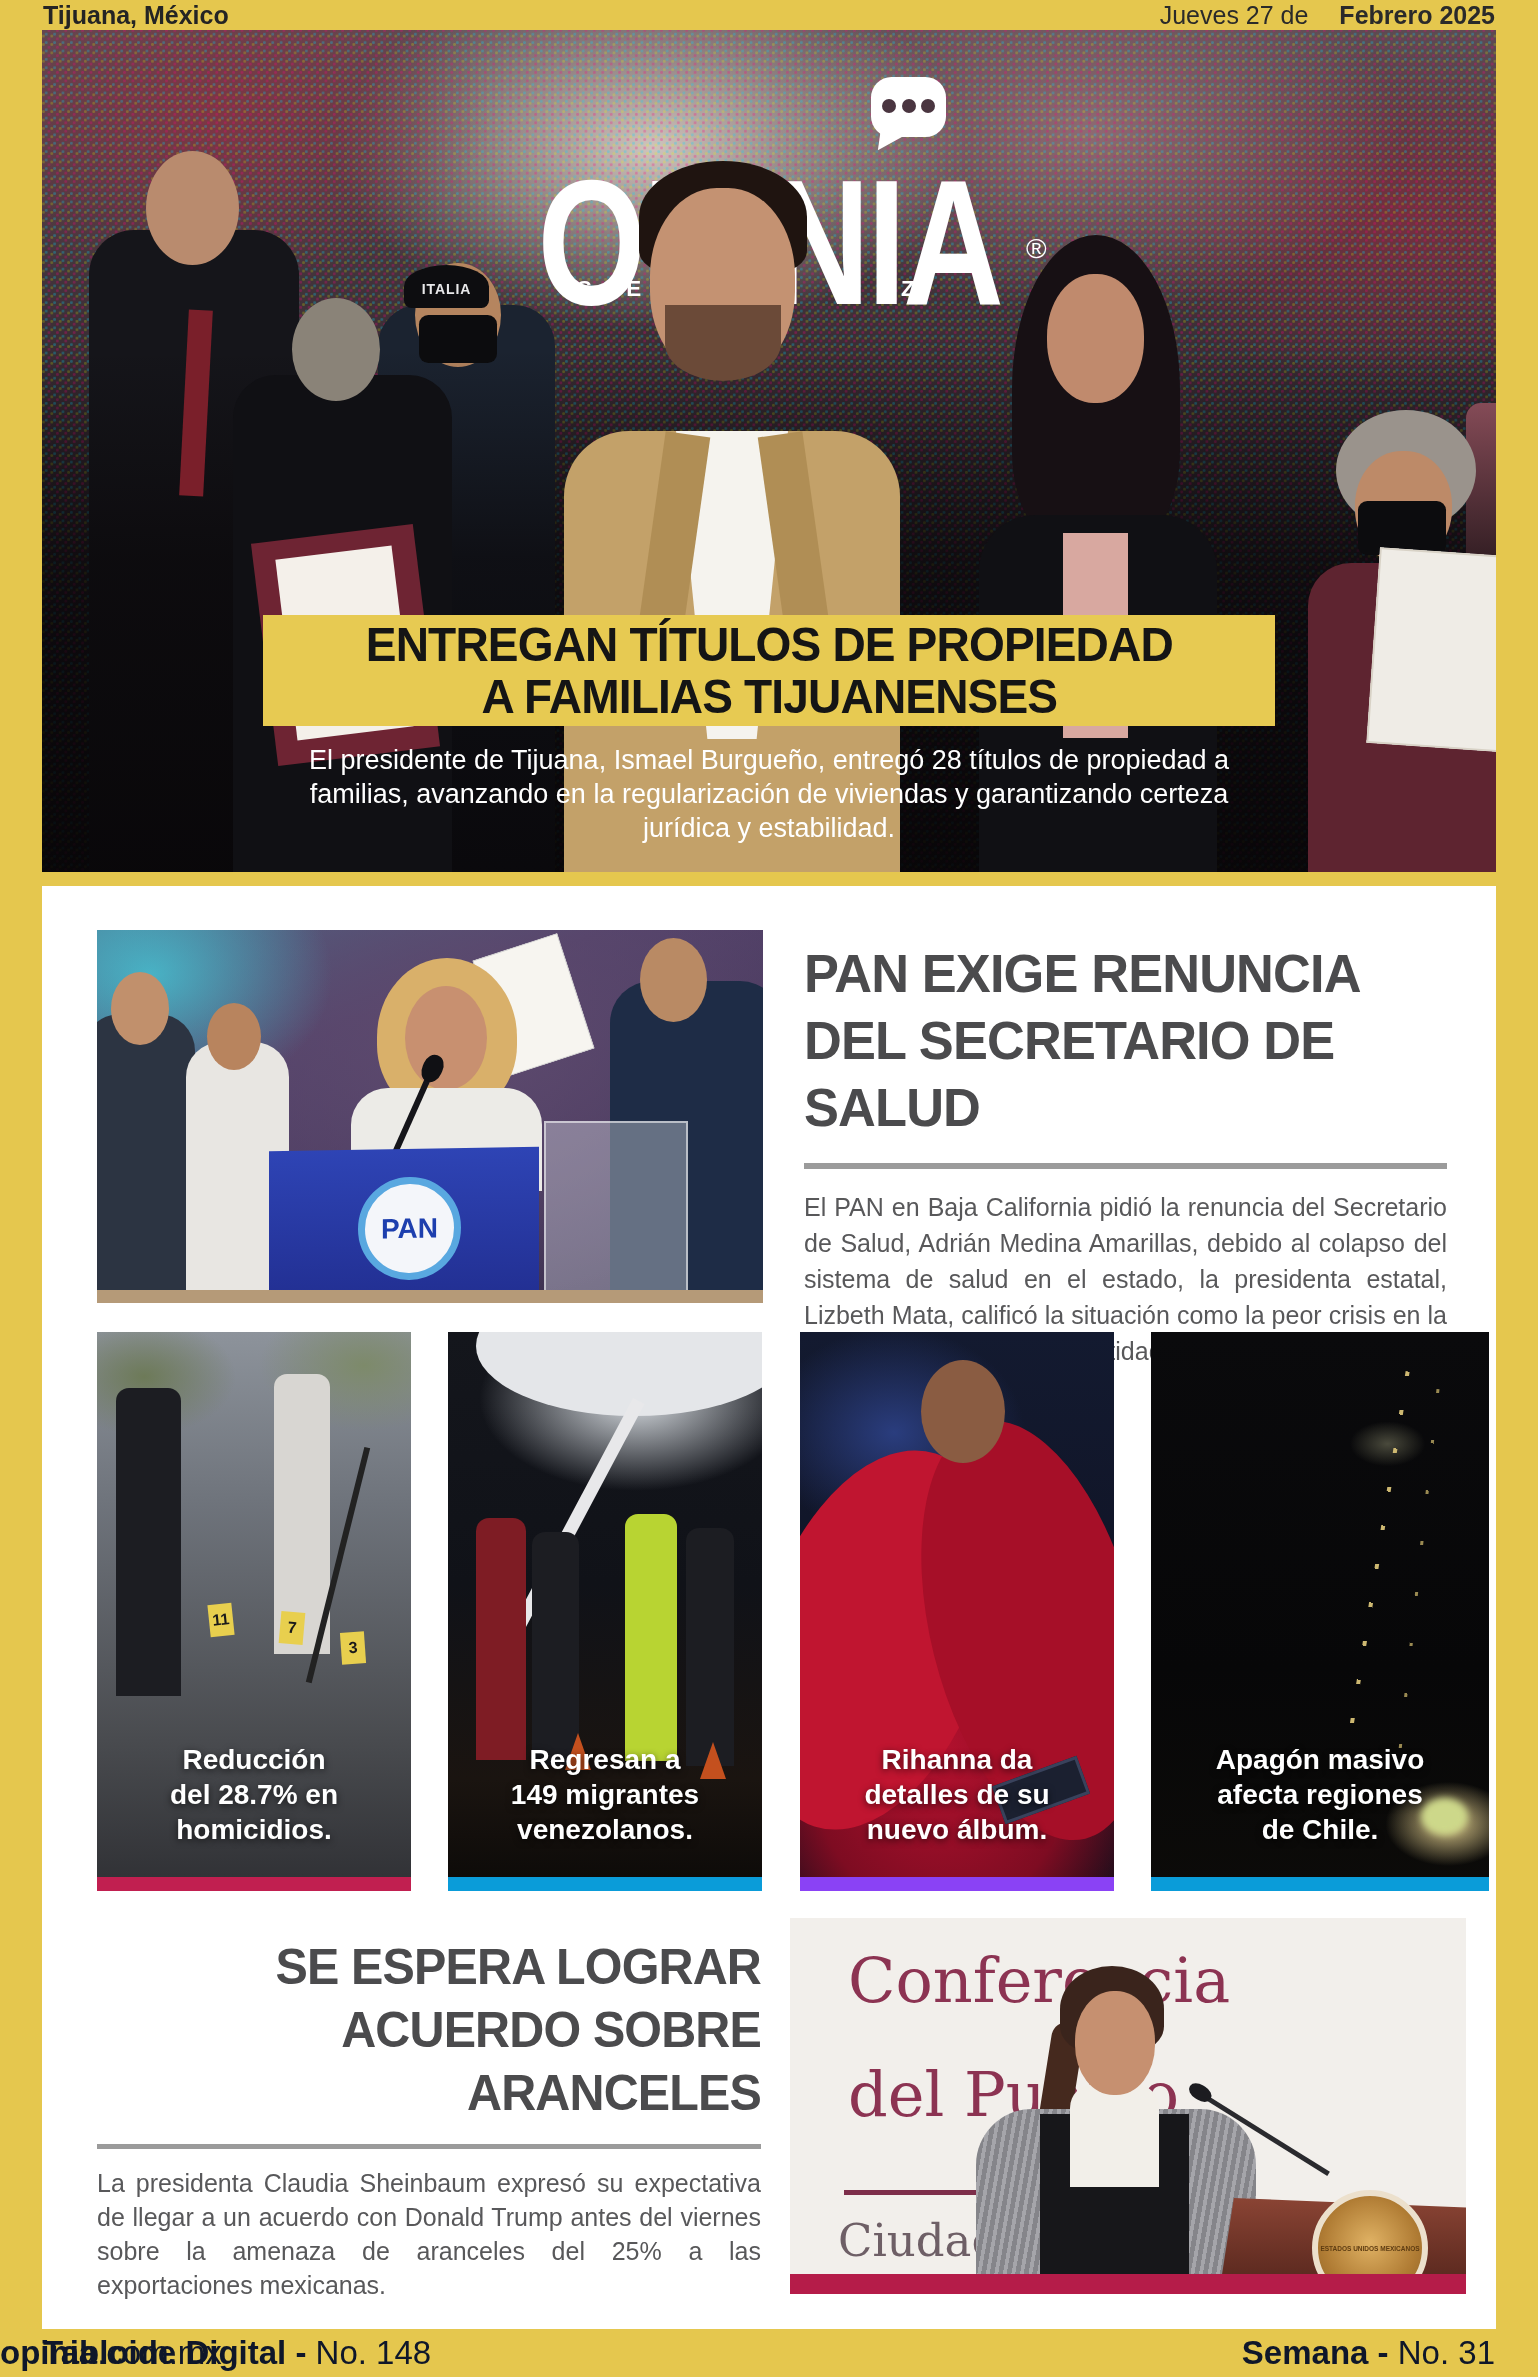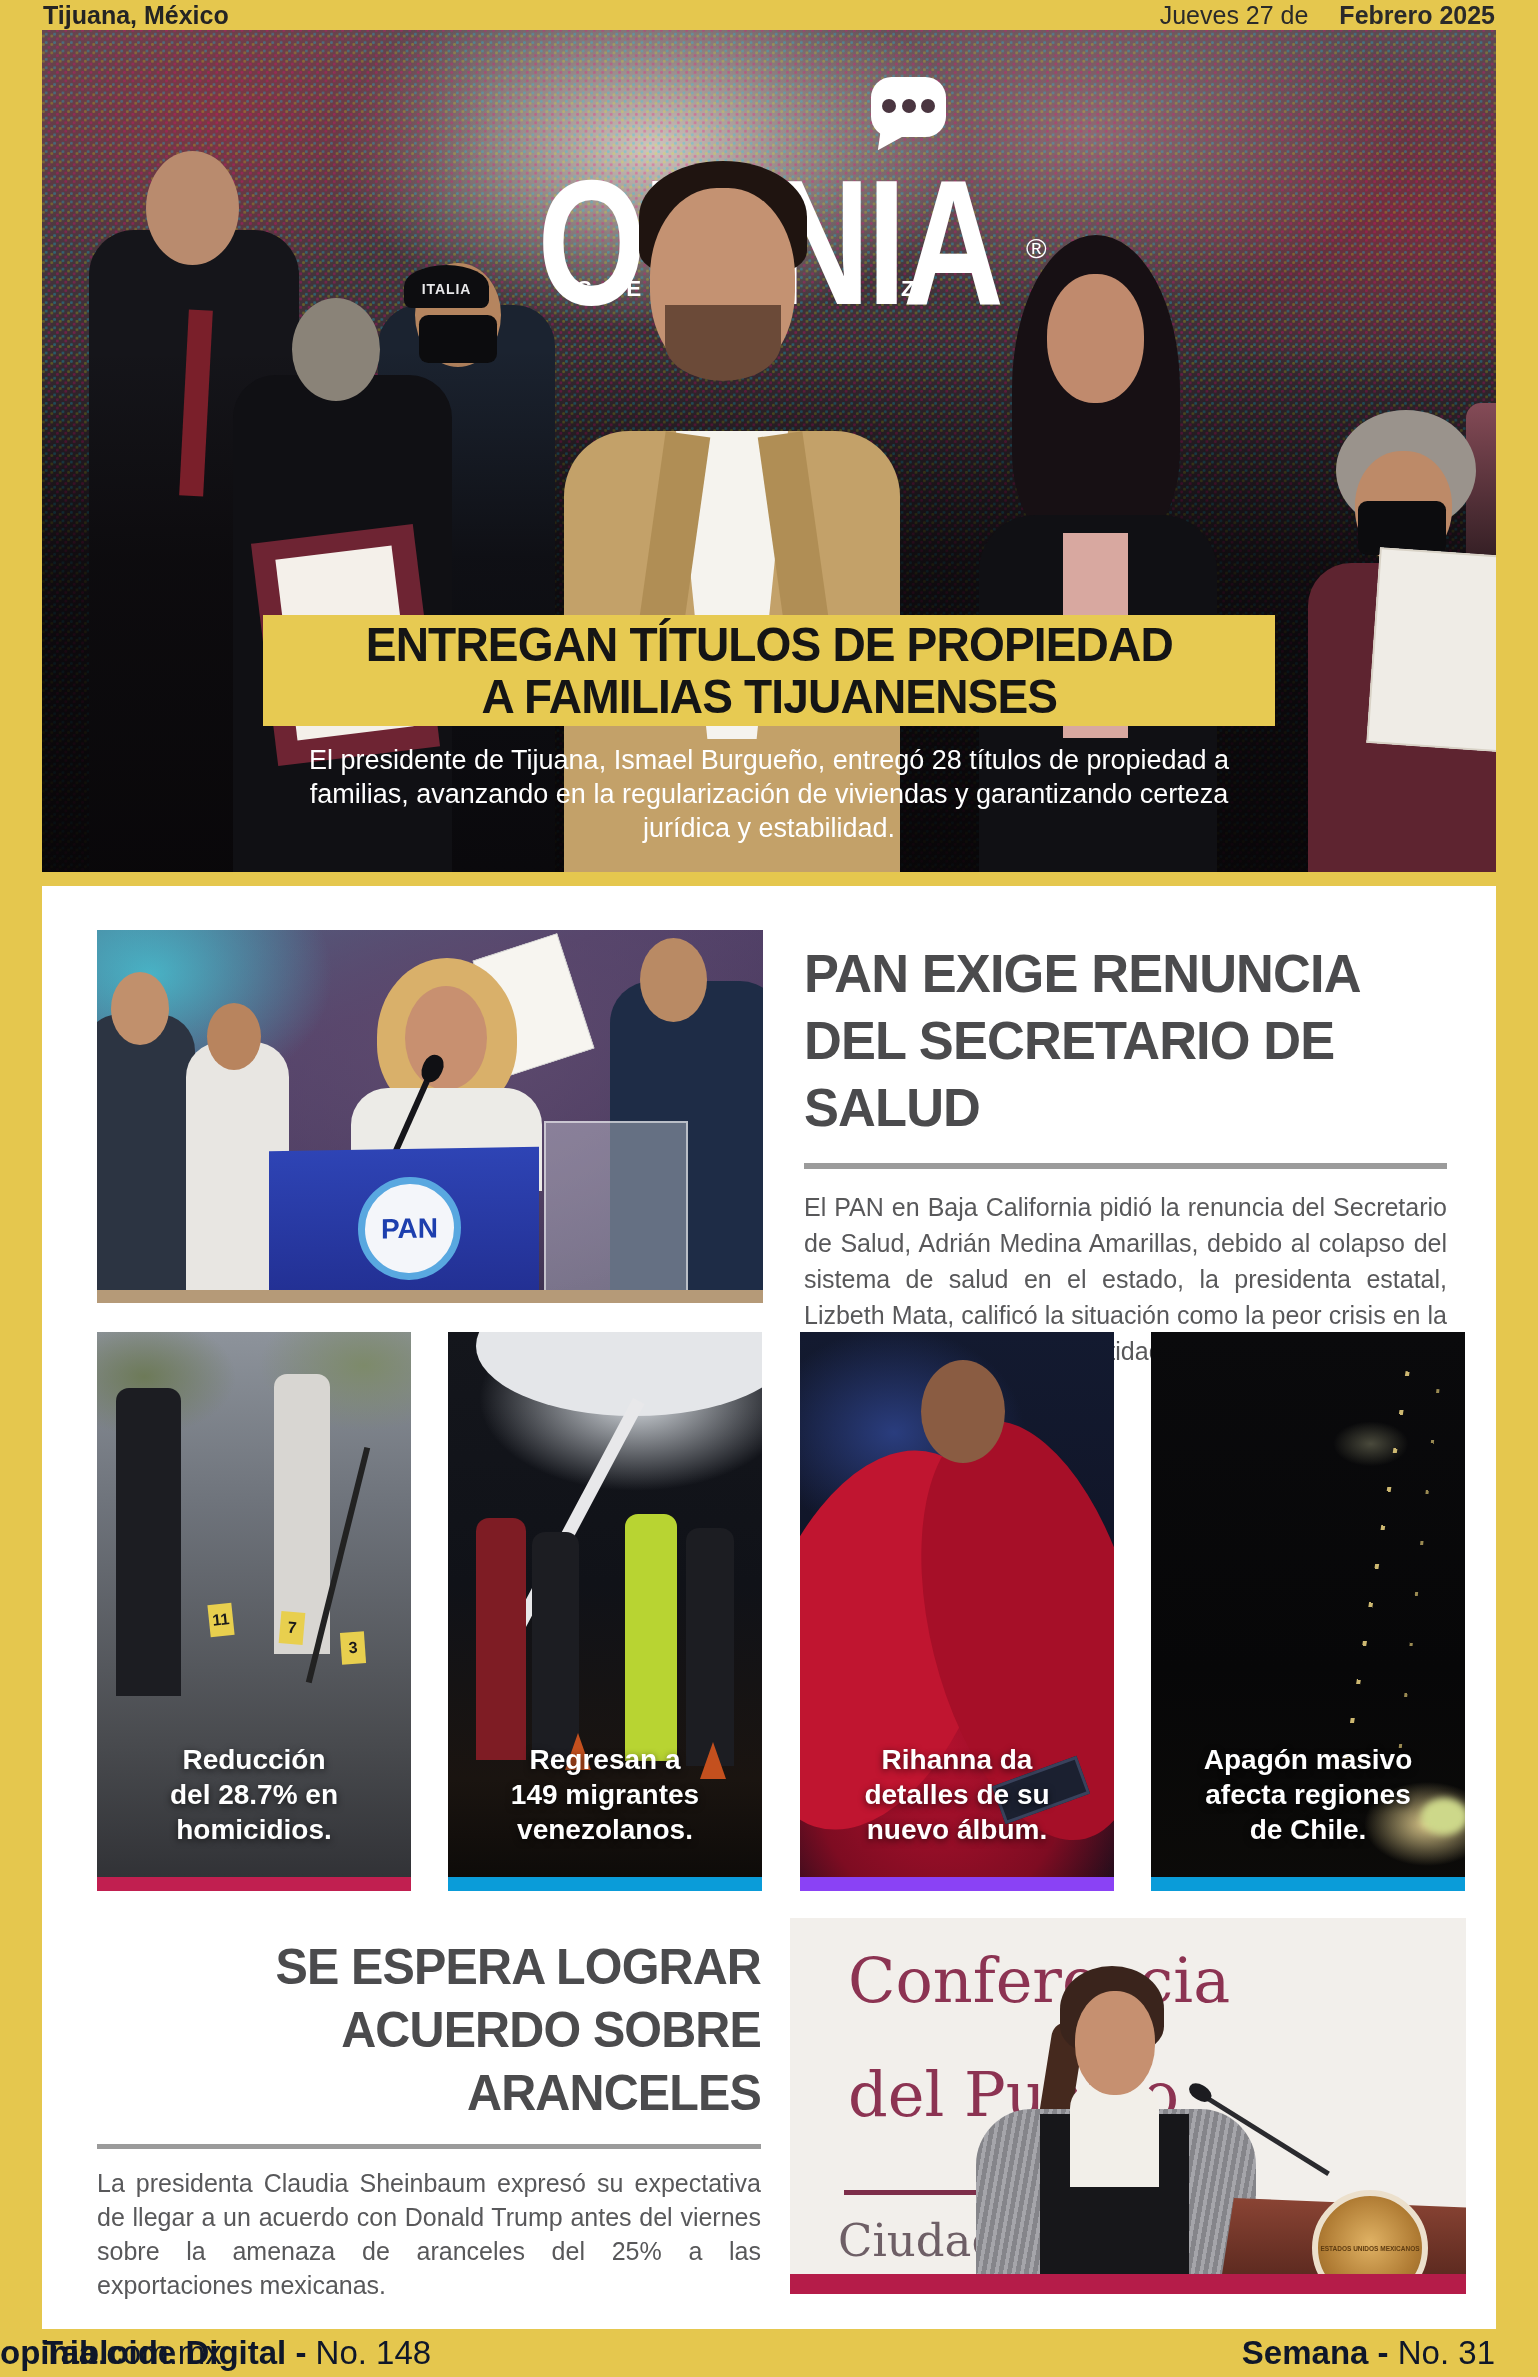--- a/index.html
+++ b/index.html
@@ -298,21 +298,21 @@
         <div class="fold" style="left:131px;top:84px;width:205px;height:429px;background:#a60f28;transform:rotate(-14deg);"></div>
         <div class="head" style="left:121px;top:28px;width:84px;height:103px;background:#8a5c42;"></div>
         <div class="fig" style="left:196px;top:438px;width:84px;height:34px;background:#1b2030;border:3.7px solid #39425c;transform:rotate(-20deg);"></div>
       </div>
       <div class="card-cap">Rihanna da
 detalles de su
 nuevo álbum.</div>
       <div class="card-bar" style="background-color: rgb(138, 66, 245);"></div>
     </div>
 
-    <div class="card card4" style="left:1109px;">
+    <div class="card card4" style="left:1109px;padding-left:24px;">
       <div class="card-img">
         <div class="fig" style="left:224px;top:37px;width:3.7px;height:392px;background:repeating-linear-gradient(180deg,#cdb871 0 4.7px,transparent 4.7px 39px);transform:rotate(9deg);"></div>
         <div class="fig" style="left:266px;top:56px;width:2.8px;height:373px;background:repeating-linear-gradient(180deg,#9a8a52 0 3.7px,transparent 3.7px 51px);transform:rotate(6deg);"></div>
         <div class="fold" style="left:270px;top:466px;width:47px;height:37px;background:#cdd88a;filter:blur(3.7px);"></div>
       </div>
       <div class="card-cap">Apagón masivo
 afecta regiones
 de Chile.</div>
       <div class="card-bar" style="background-color: rgb(10, 156, 217);"></div>
     </div>

